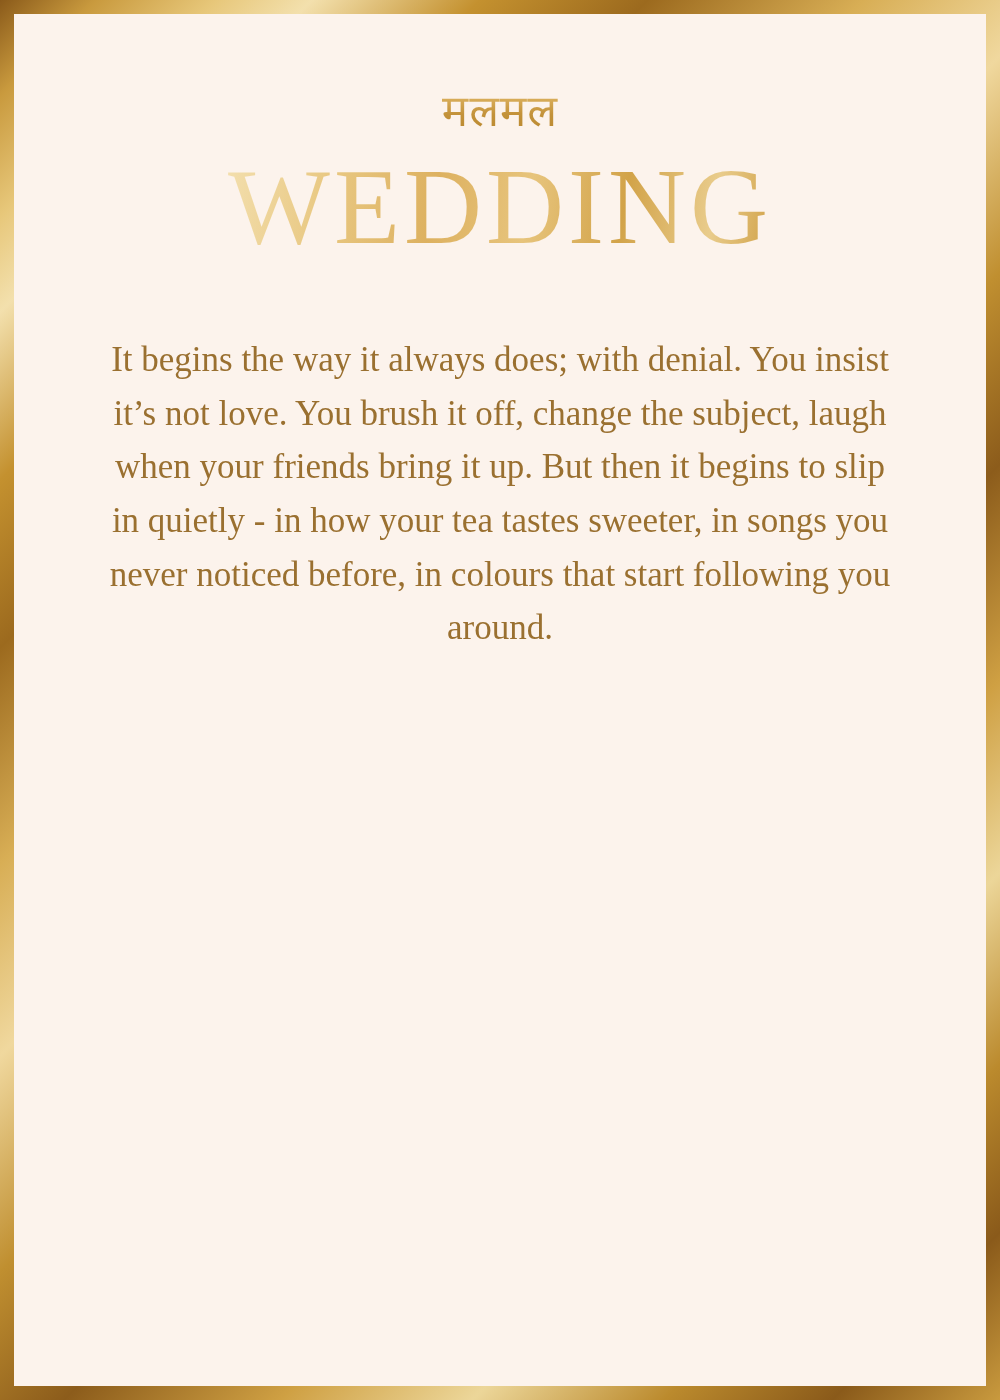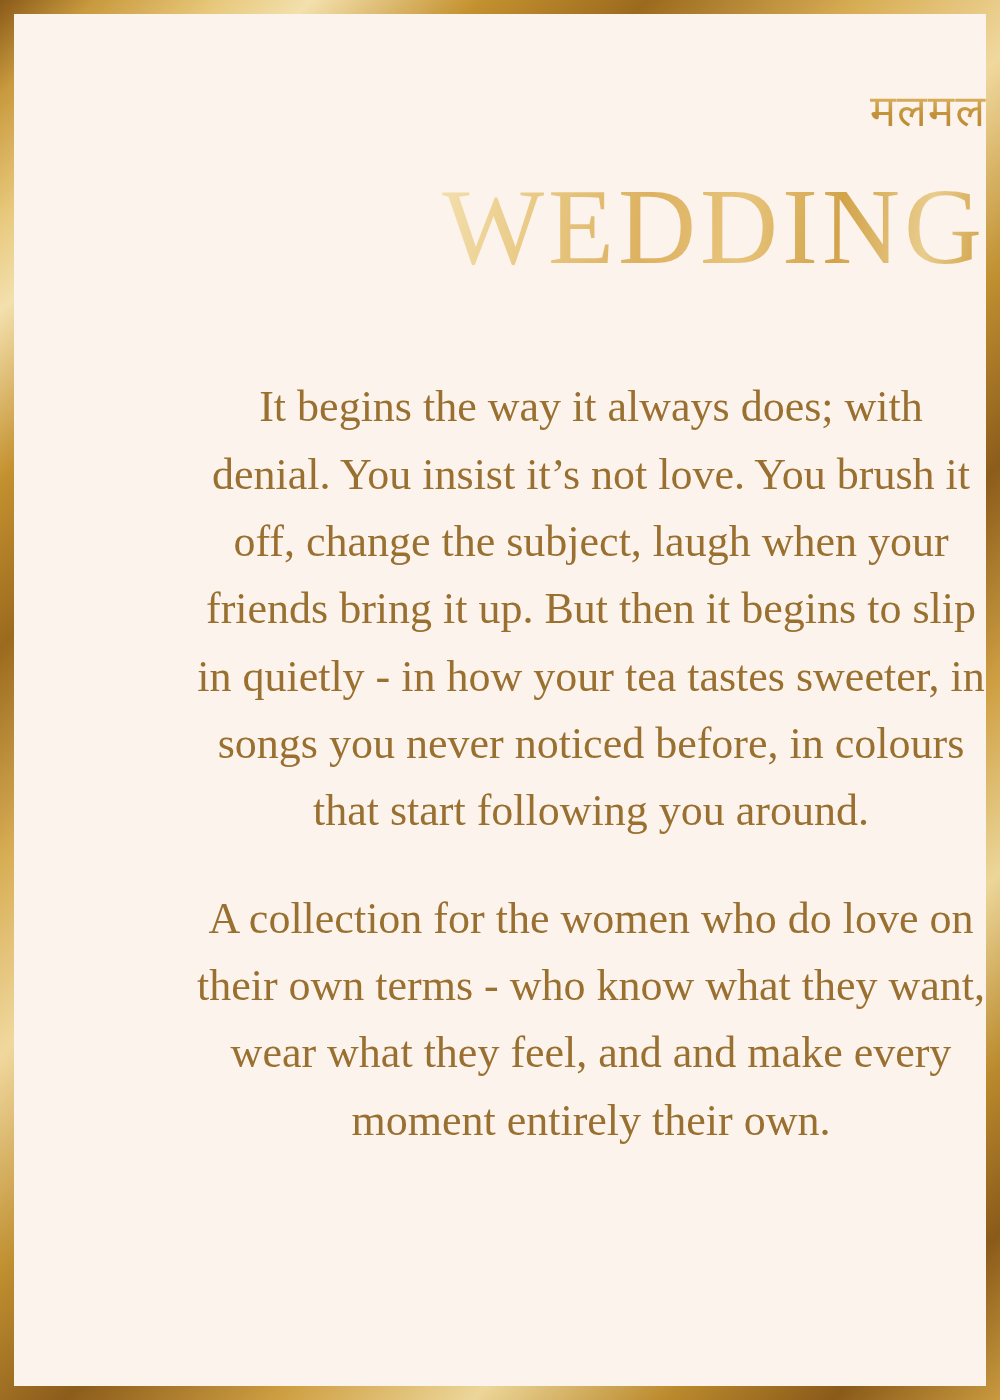--- a/index.html
+++ b/index.html
@@ -38,22 +38,21 @@
     padding: 14px;
   }
   .inner {
     position: relative;
     width: 100%;
     height: 100%;
     box-sizing: border-box;
     background: #fcf3ec;
     display: flex;
     flex-direction: column;
-    align-items: flex-end;
-    gap: 20px;
+    align-items: center;
   }
   .script-title {
     margin-top: 76px;
     font-size: 44px;
     line-height: 1;
     letter-spacing: 1px;
     color: #c99a3e;
     background: linear-gradient(180deg, #e4bb6a 0%, #c3923a 55%, #b9872f 100%);
     -webkit-background-clip: text;
     background-clip: text;
@@ -78,21 +77,21 @@
       #cf9f44 100%);
     -webkit-background-clip: text;
     background-clip: text;
     -webkit-text-fill-color: transparent;
   }
   .body-copy {
     margin-top: 70px;
     width: 790px;
     text-align: center;
     color: #9a7030;
-    font-size: 44px;
+    font-size: 35px;
     line-height: 1.53;
     font-family: "Liberation Serif", serif;
   }
   .body-copy p {
     margin: 0 0 40px 0;
   }
   .body-copy p:last-child {
     margin-bottom: 0;
   }
   .p2 { width: 760px; margin-left: auto; margin-right: auto; }
@@ -102,17 +101,16 @@
 
 <div class="poster">
   <div class="inner">
 
     <div class="script-title">मलमल</div>
 
     <div class="main-title">WEDDING</div>
 
     <div class="body-copy">
       <p>It begins the way it always does; with denial. You insist it’s not love. You brush it off, change the subject, laugh when your friends bring it up. But then it begins to slip in quietly - in how your tea tastes sweeter, in songs you never noticed before, in colours that start following you around.</p>
-      <p>A collection for the women who do love on their own terms - who know what they want, wear what they feel, and and make every moment entirely their own.</p>
     </div>
 
   </div>
 </div>
 
 </body></html>

